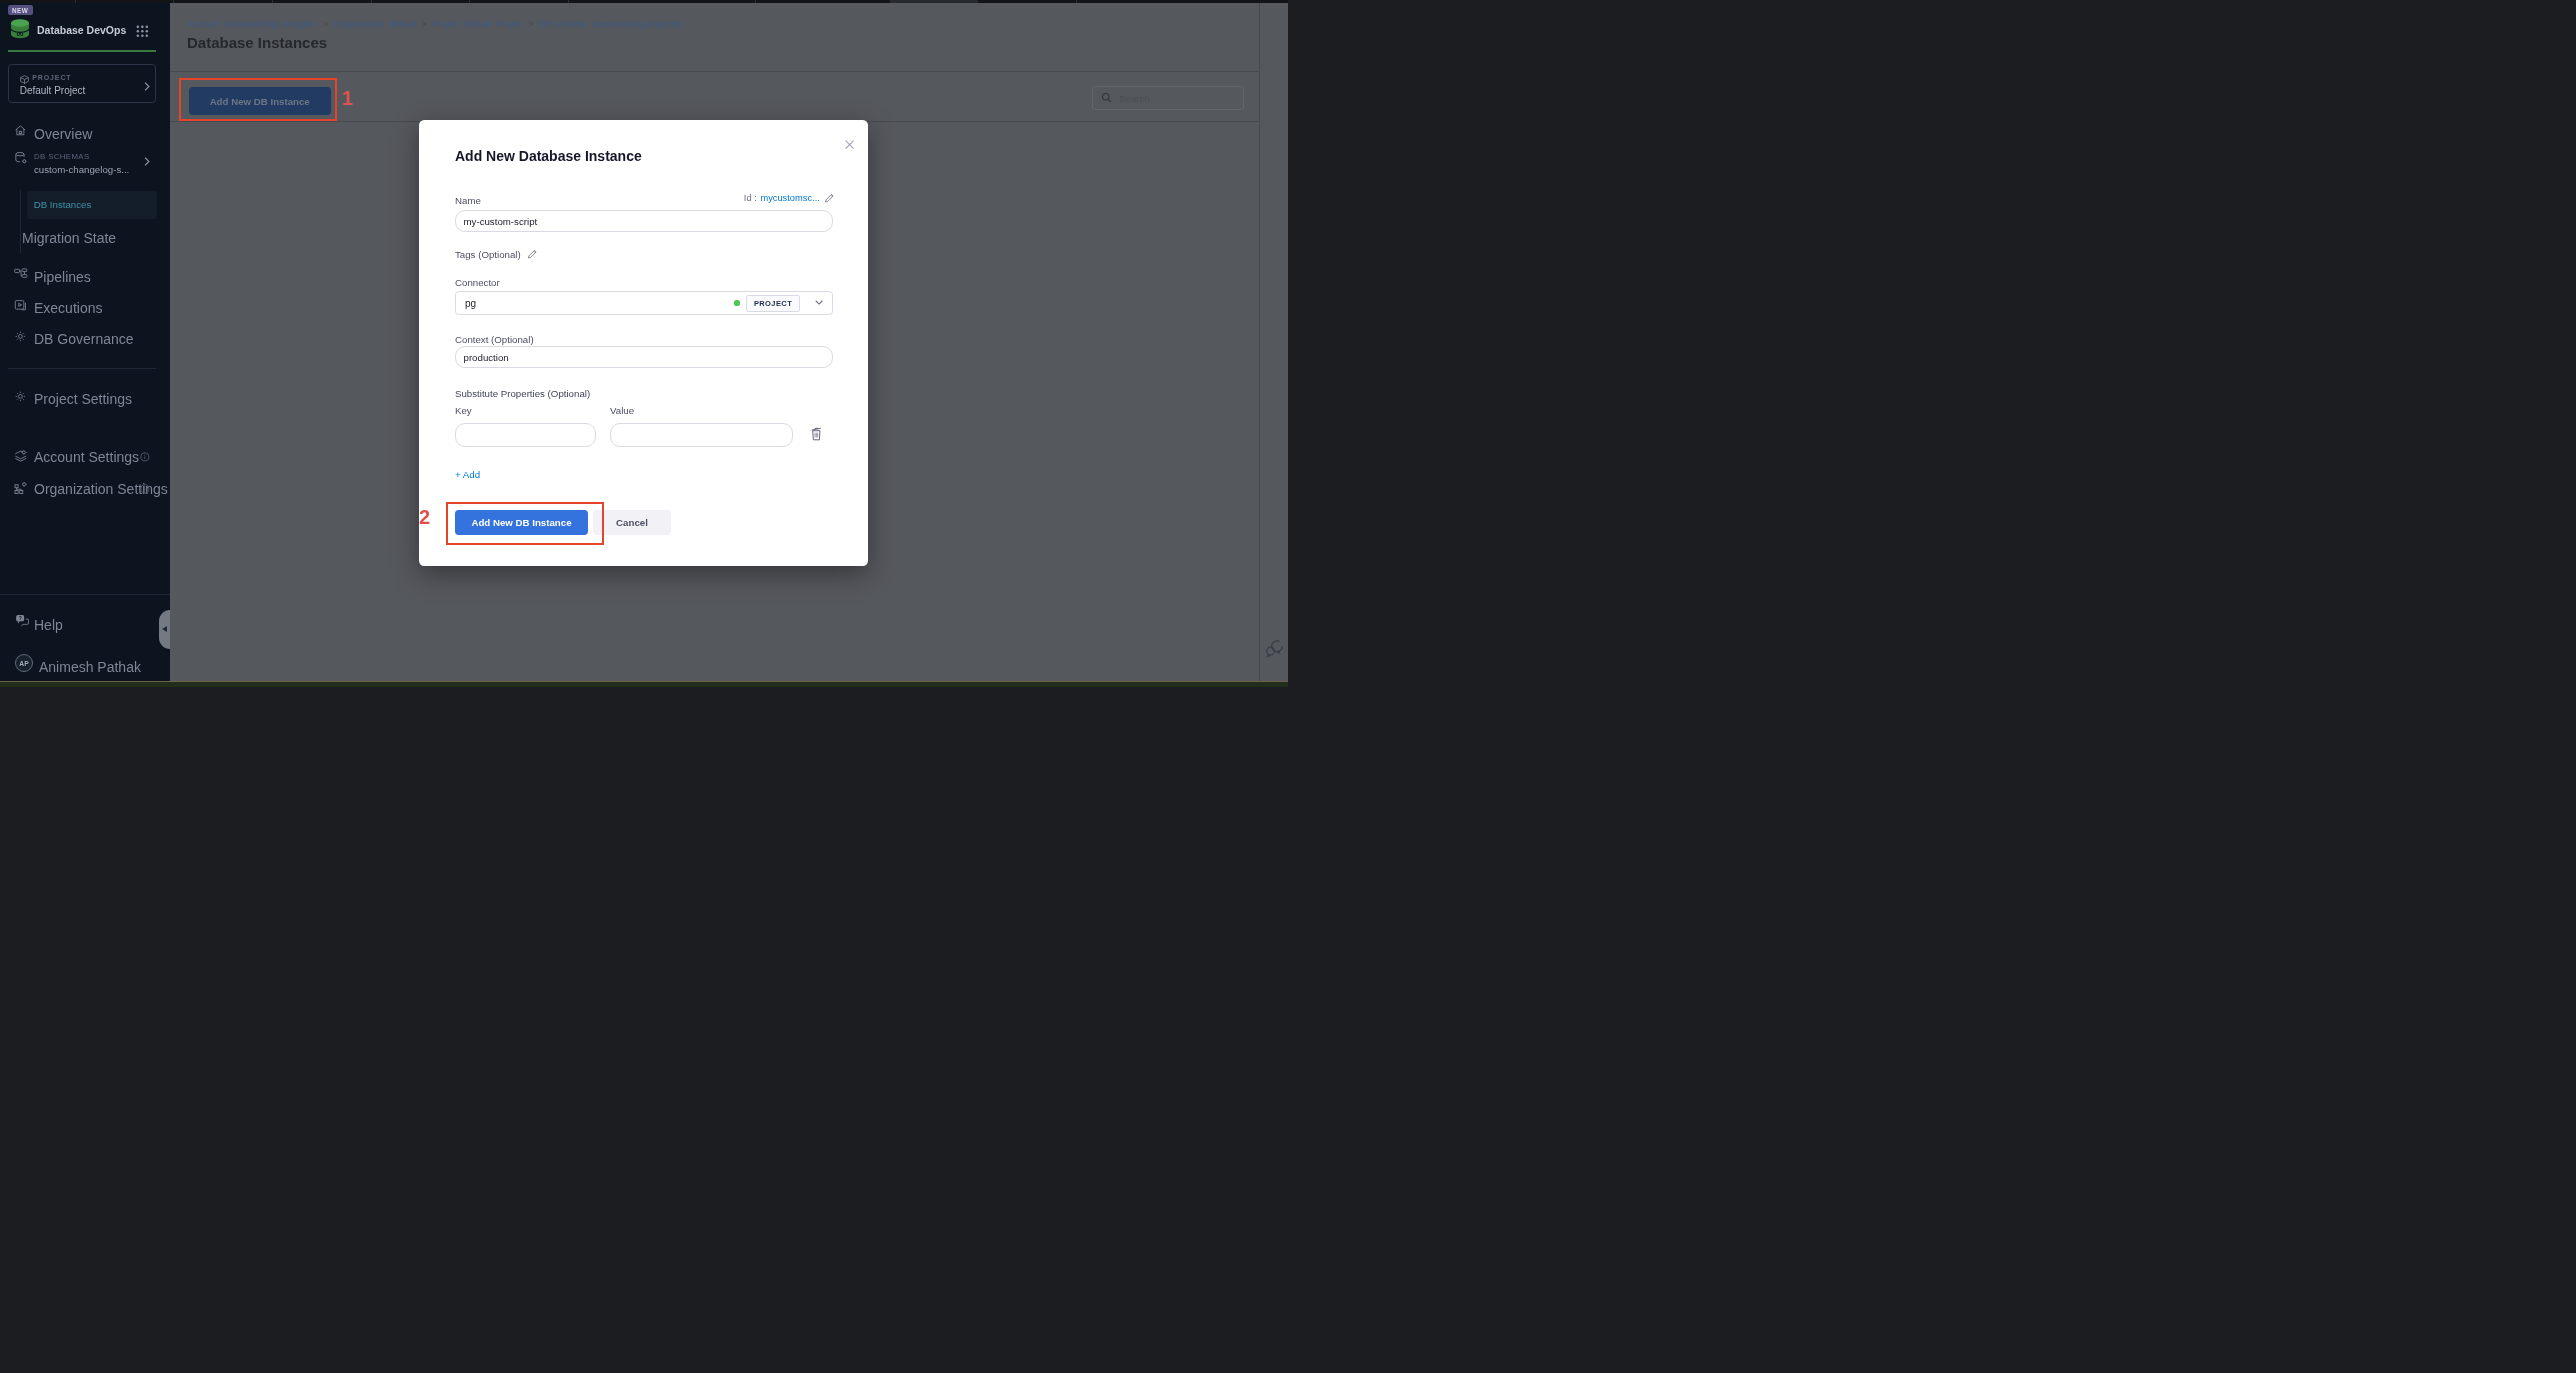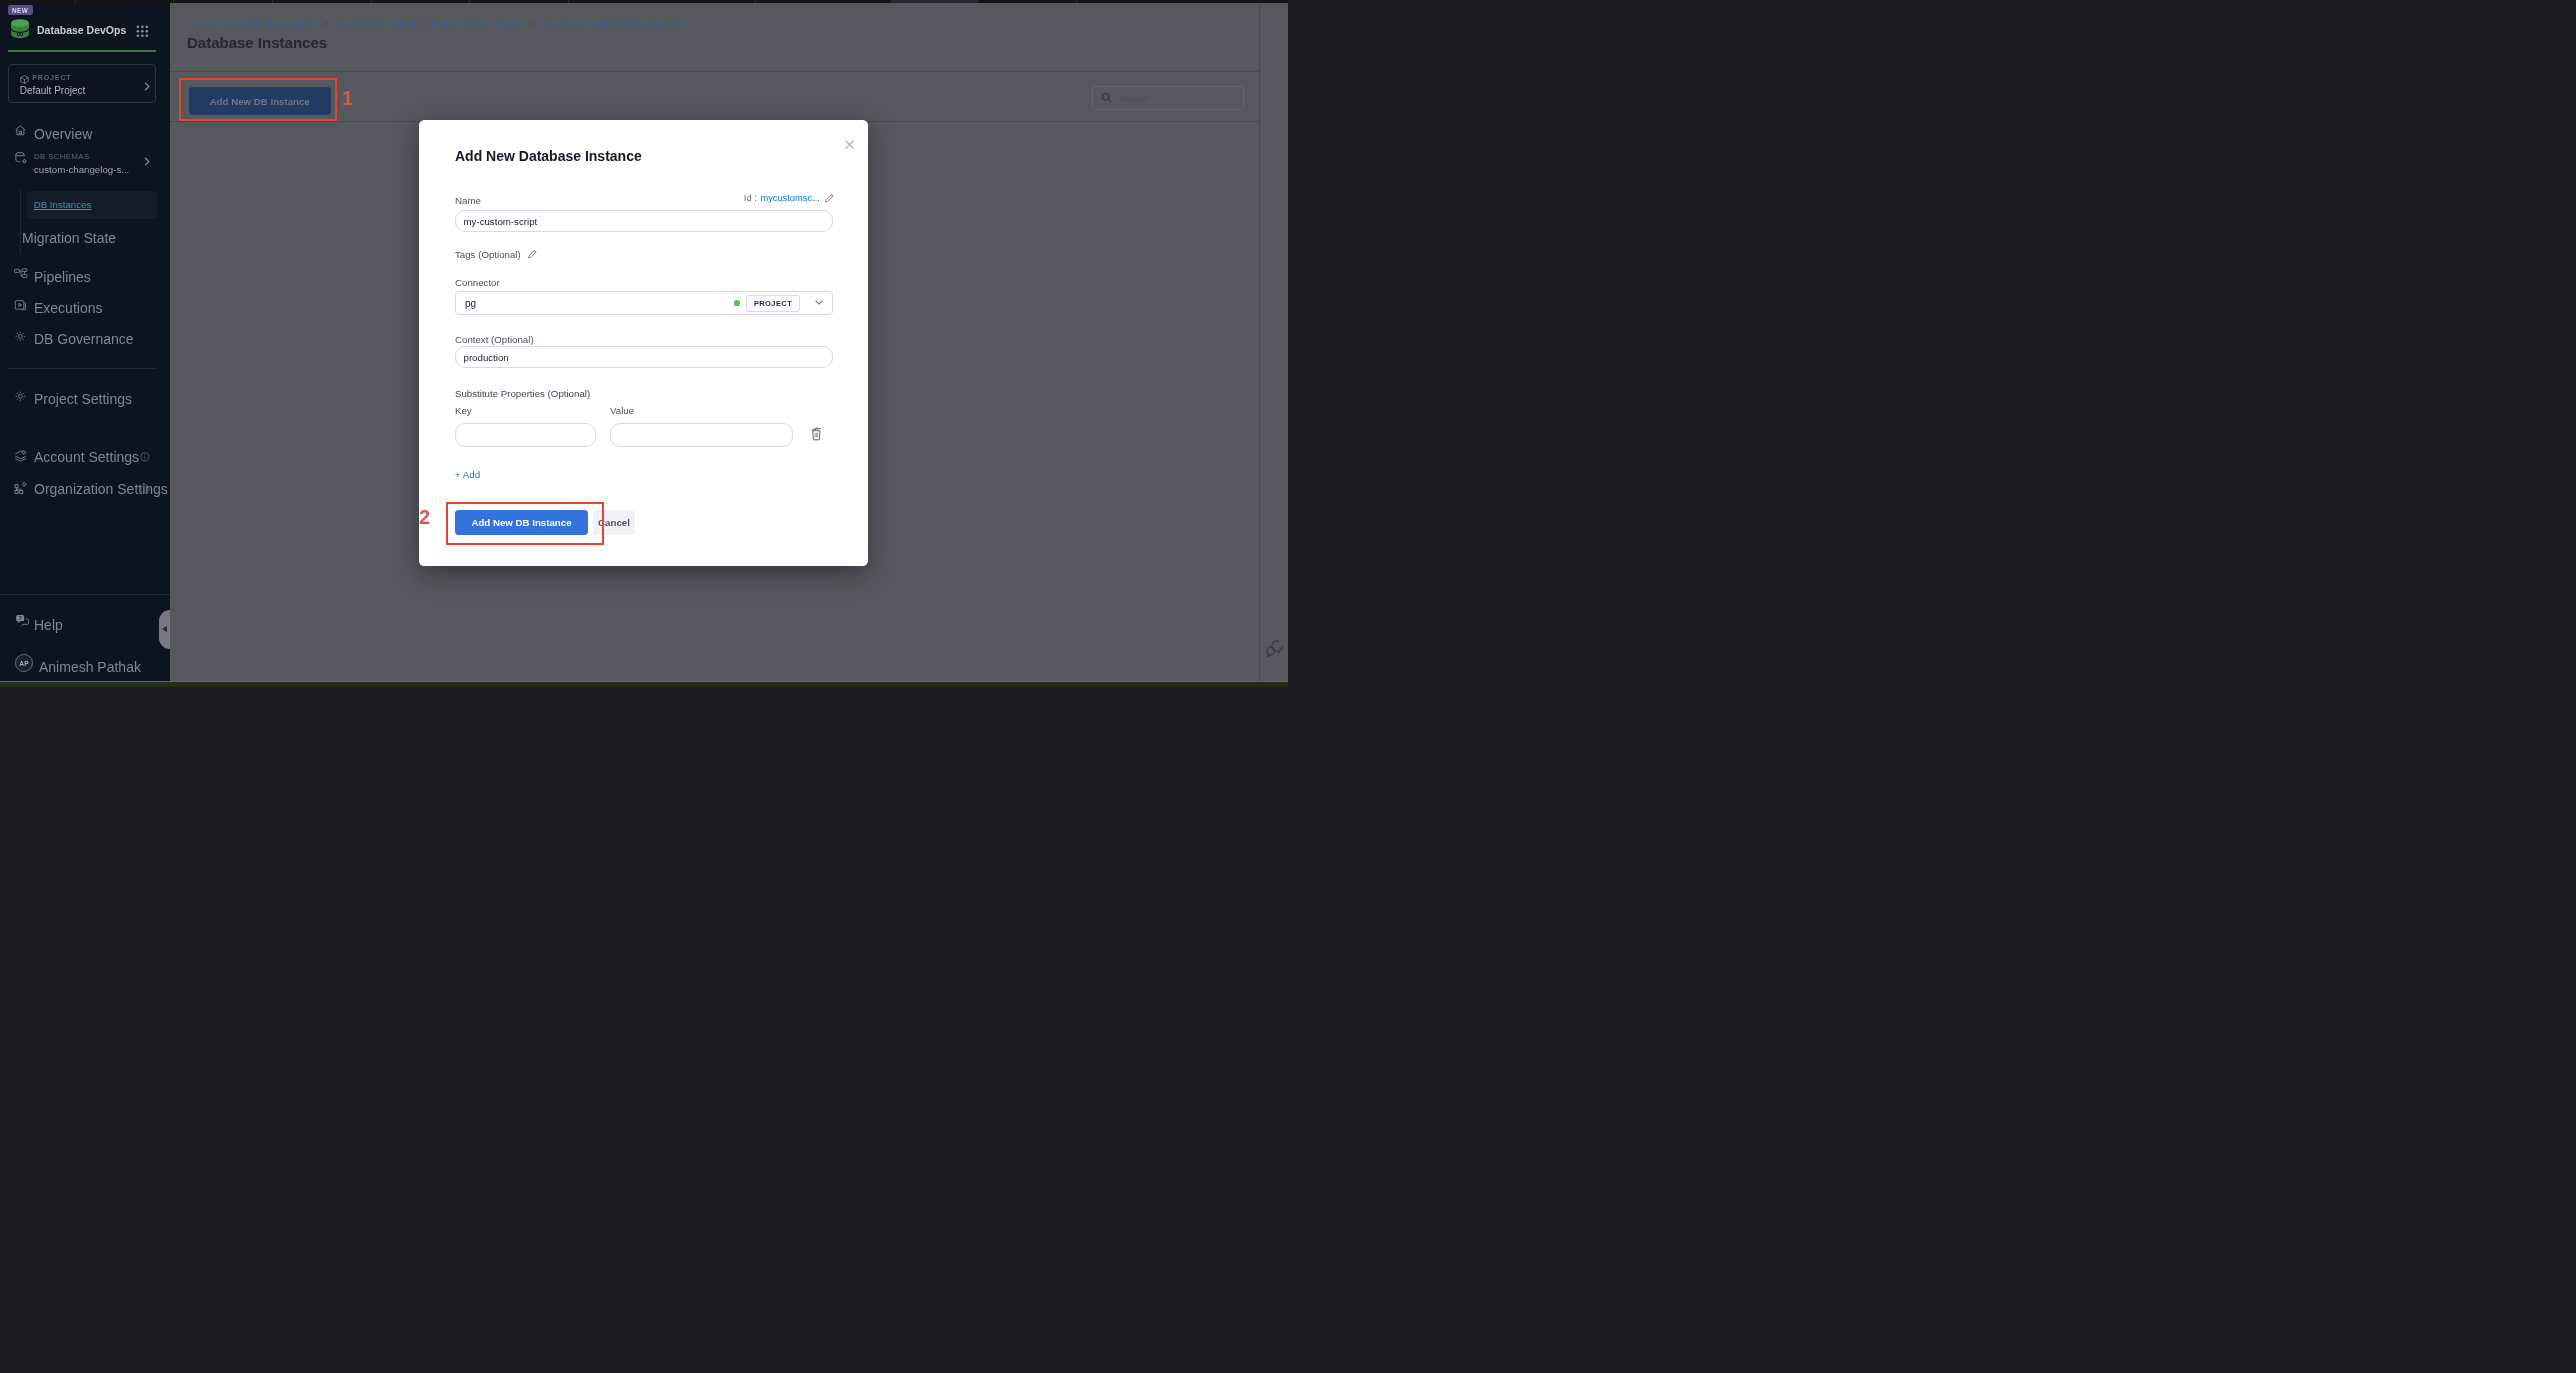--- a/index.html
+++ b/index.html
@@ -27,21 +27,21 @@
   .pc-kicker { position:absolute; left:23px; top:9px; font-size:7px; font-weight:bold; letter-spacing:0.9px; color:#5c6678; }
   .pc-name { position:absolute; left:10.5px; top:20px; font-size:10px; color:#b0b6c1; }
   .pc-chevron { position:absolute; left:135px; top:15px; }
 
   .side-item { position:absolute; cursor:pointer; }
   .side-label { color:#7e8695; font-size:14px; }
   .side-kicker { color:#5c6678; font-size:7.8px; letter-spacing:0.4px; }
   .side-value { color:#9ba3af; font-size:9.7px; }
   .sub-line { position:absolute; left:20px; top:187px; width:0.7px; height:63px; background:#1e2838; }
   .active-item { position:absolute; left:27px; top:188px; width:130px; height:28px; background:#141e2b; border-radius:3px; cursor:pointer; }
-  .active-item span { position:absolute; left:6.7px; top:8.2px; color:#3f92a4; font-size:9.7px;text-decoration:underline; }
+  .active-item span { position:absolute; left:6.7px; top:8.2px; color:#3f92a4; font-size:9.7px; }
   .side-divider { position:absolute; background:#1f2937; height:0.7px; }
   .info-icon { position:absolute; }
 
   .avatar { position:absolute; left:15px; top:651px; width:18px; height:18px; border:1.1px solid #5f6a7a;
             border-radius:50%; background:#18222e; color:#a7aeb9; font-size:6.7px; font-weight:bold;
             display:flex; align-items:center; justify-content:center; cursor:pointer; }
   .collapse-tab { position:absolute; left:159px; top:607px; width:10.5px; height:39px; background:#757a82;
                   border-radius:19.4px 0 0 19.4px; cursor:pointer; }
   .collapse-tab::after { content:""; position:absolute; left:3px; top:15.7px; border-top:3.7px solid transparent;
                   border-bottom:3.7px solid transparent; border-right:5.2px solid #23273a; }
@@ -85,21 +85,21 @@
   .conn-value { font-size:10px; color:#1c1c2b; flex:1; }
   .conn-dot { width:5.2px; height:5.2px; border-radius:50%; background:#4cc950; margin-right:6.7px; }
   .scope-chip { border:0.7px solid #d9dae5; background:#fbfbfd; color:#22304f; font-size:7.5px; font-weight:bold;
                 letter-spacing:0.4px; padding:3px 6.7px; border-radius:2.2px; }
   .conn-chevron { margin-left:15px; display:flex; }
   .kv-trash { position:absolute; left:391px; top:306px; cursor:pointer; }
   .add-link { position:absolute; left:36px; top:349px; font-size:9.7px; color:#0278d5; cursor:pointer; text-decoration:none; }
   .btn-primary { position:absolute; left:36px; top:390px; width:133px; height:25.4px; background:#3472dd; border:none;
                  border-radius:3.7px; color:#ffffff; font-size:9.7px; font-weight:bold; cursor:pointer;
                  font-family:"Liberation Sans", sans-serif; }
-  .btn-cancel { position:absolute; left:174px; top:390px; width:42px; height:25.4px; background:#f1f1f6; border:none;
+  .btn-cancel { position:absolute; left:174px; top:390px; width:78px; height:25.4px; background:#f1f1f6; border:none;
                 border-radius:3.7px; color:#4d4f63; font-size:9.7px; font-weight:bold; cursor:pointer;
                 font-family:"Liberation Sans", sans-serif; }
 
   
   .anno-box { position:absolute; border:2.2px solid #e5432c; z-index:50; pointer-events:none; }
   .anno-num { position:absolute; color:#e0524b; font-size:20px; font-weight:bold; z-index:50; }
   .box1 { left:179px; top:78px; width:158px; height:43px; }
   .num1 { left:342px; top:87px; }
   .box2 { left:446px; top:502px; width:158px; height:43px; }
   .num2 { left:419px; top:506px; }

